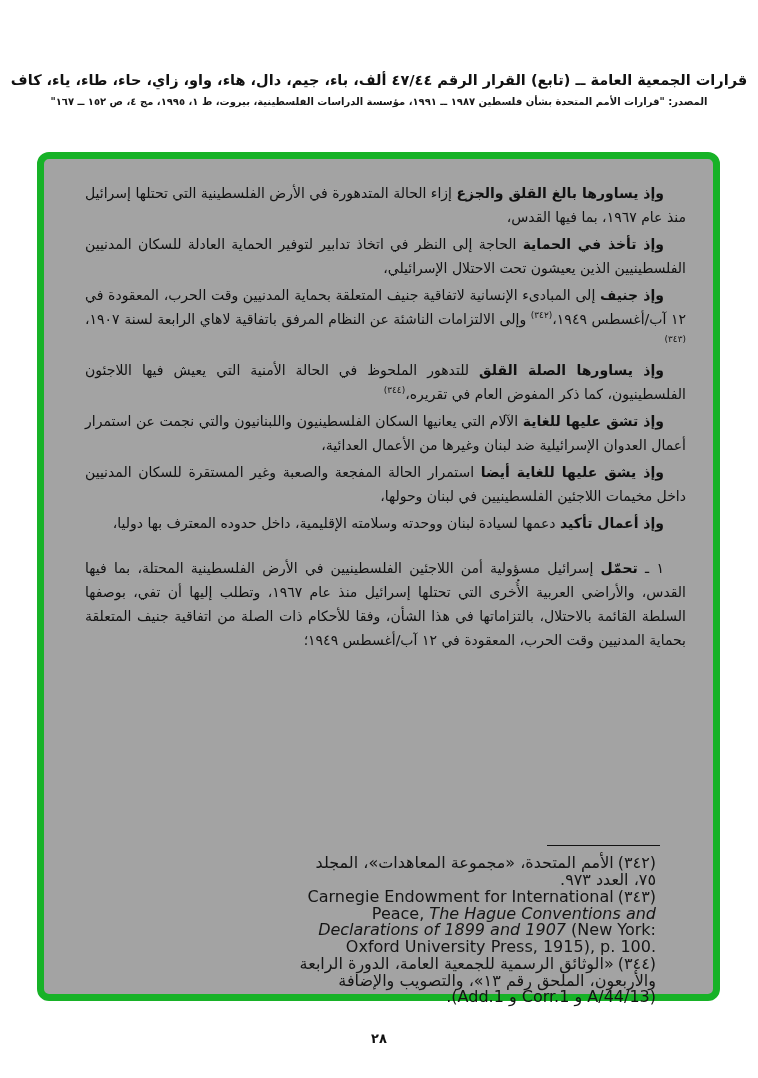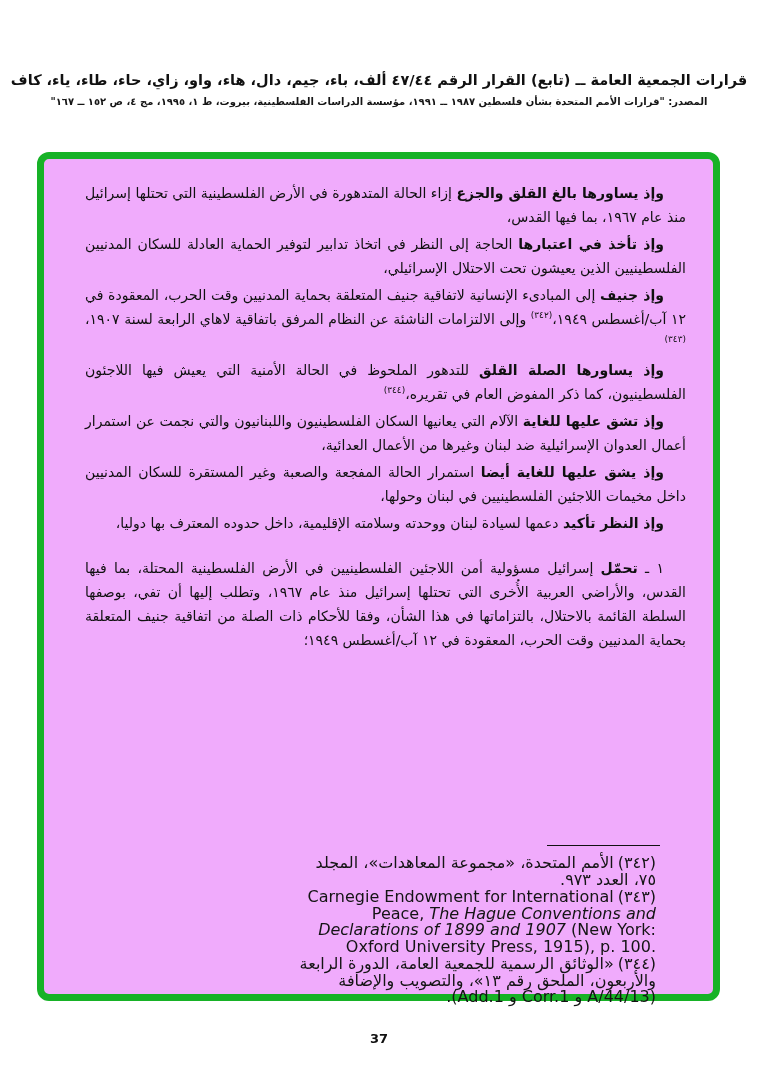--- a/index.html
+++ b/index.html
@@ -15,21 +15,21 @@
   .page-header .title-line {
     font-weight:bold; font-size:14.5px; white-space:nowrap; letter-spacing:0;
   }
   .page-header .source-line {
     font-weight:bold; font-size:10px; margin-top:8px; white-space:nowrap; color:#151515;
   }
   .doc-frame {
     position:absolute; left:37px; top:152px;
     width:669px; height:835px;
     border:7px solid #17b227; border-radius:12px;
-    background:#f0abfc;
+    background:#a3a3a3;
   }
   .text-block {
     position:absolute; top:22px; left:41px; right:27px;
     direction:rtl; text-align:justify;
     font-size:14px; line-height:24px; color:#101010;
   }
   .para { margin:0 0 3px 0; text-indent:22px; }
   .para.numbered { text-indent:22px;margin-top:21px; }
   .para b { font-weight:bold; }
   sup.ref { font-size:9px; line-height:0; vertical-align:super; letter-spacing:-0.5px; }
@@ -55,40 +55,40 @@
 <header class="page-header">
   <div class="title-line">قرارات الجمعية العامة ــ (تابع) القرار الرقم ٤٧/٤٤ ألف، باء، جيم، دال، هاء، واو، زاي، حاء، طاء، ياء، كاف</div>
   <div class="source-line">المصدر: "قرارات الأمم المتحدة بشأن فلسطين ١٩٨٧ ــ ١٩٩١، مؤسسة الدراسات الفلسطينية، بيروت، ط ١، ١٩٩٥، مج ٤، ص ١٥٢ ــ ١٦٧"</div>
 </header>
 
 <div class="doc-frame" style="border-color: rgb(23, 178, 39);">
   <div class="text-block">
 
     <p class="para"><b>وإذ يساورها بالغ القلق والجزع</b><span> إزاء الحالة المتدهورة في الأرض الفلسطينية التي تحتلها إسرائيل منذ عام ١٩٦٧، بما فيها القدس،</span></p>
 
-    <p class="para"><b>وإذ تأخذ في اعتبارها</b><span> الحاجة إلى النظر في اتخاذ تدابير لتوفير الحماية العادلة للسكان المدنيين الفلسطينيين الذين يعيشون تحت الاحتلال الإسرائيلي،</span></p>
+    <p class="para"><b>وإذ تأخذ في الحماية</b><span> الحاجة إلى النظر في اتخاذ تدابير لتوفير الحماية العادلة للسكان المدنيين الفلسطينيين الذين يعيشون تحت الاحتلال الإسرائيلي،</span></p>
 
     <p class="para"><b>وإذ جنيف</b><span> إلى المبادىء الإنسانية لاتفاقية جنيف المتعلقة بحماية المدنيين وقت الحرب، المعقودة في ١٢ آب/أغسطس ١٩٤٩،</span><sup class="ref">(٣٤٢)</sup><span> وإلى الالتزامات الناشئة عن النظام المرفق باتفاقية لاهاي الرابعة لسنة ١٩٠٧،</span><sup class="ref">(٣٤٣)</sup></p>
 
     <p class="para"><b>وإذ يساورها الصلة القلق</b><span> للتدهور الملحوظ في الحالة الأمنية التي يعيش فيها اللاجئون الفلسطينيون، كما ذكر المفوض العام في تقريره،</span><sup class="ref">(٣٤٤)</sup></p>
 
     <p class="para"><b>وإذ تشق عليها للغاية</b><span> الآلام التي يعانيها السكان الفلسطينيون واللبنانيون والتي نجمت عن استمرار أعمال العدوان الإسرائيلية ضد لبنان وغيرها من الأعمال العدائية،</span></p>
 
     <p class="para"><b>وإذ يشق عليها للغاية أيضا</b><span> استمرار الحالة المفجعة والصعبة وغير المستقرة للسكان المدنيين داخل مخيمات اللاجئين الفلسطينيين في لبنان وحولها،</span></p>
 
-    <p class="para"><b>وإذ النظر تأكيد</b><span> دعمها لسيادة لبنان ووحدته وسلامته الإقليمية، داخل حدوده المعترف بها دوليا،</span></p>
+    <p class="para"><b>وإذ أعمال تأكيد</b><span> دعمها لسيادة لبنان ووحدته وسلامته الإقليمية، داخل حدوده المعترف بها دوليا،</span></p>
 
     <p class="para numbered"><span>١ ـ </span><b>تحمّل</b><span> إسرائيل مسؤولية أمن اللاجئين الفلسطينيين في الأرض الفلسطينية المحتلة، بما فيها القدس، والأراضي العربية الأُخرى التي تحتلها إسرائيل منذ عام ١٩٦٧، وتطلب إليها أن تفي، بوصفها السلطة القائمة بالاحتلال، بالتزاماتها في هذا الشأن، وفقا للأحكام ذات الصلة من اتفاقية جنيف المتعلقة بحماية المدنيين وقت الحرب، المعقودة في ١٢ آب/أغسطس ١٩٤٩؛</span></p>
 
   </div>
 
   <div class="footnotes">
     <div class="fn-rule"></div>
 
     <div class="fn"><span class="fn-marker">(٣٤٢)</span><span>الأمم المتحدة، «مجموعة المعاهدات»، المجلد ٧٥، العدد ٩٧٣.</span></div>
 
     <div class="fn fn-en-wrap"><span class="fn-marker">(٣٤٣)</span><span class="fn-en"><span>Carnegie Endowment for International Peace, </span><i>The Hague Conventions and Declarations of 1899 and 1907</i><span> (New York: Oxford University Press, 1915), p. 100.</span></span></div>
 
     <div class="fn"><span class="fn-marker">(٣٤٤)</span><span>«الوثائق الرسمية للجمعية العامة، الدورة الرابعة والأربعون، الملحق رقم ١٣»، والتصويب والإضافة (A/44/13 و Corr.1 و Add.1).</span></div>
   </div>
 </div>
 
-<div class="page-number">37</div>
+<div class="page-number">٢٨</div>
 
 </body></html>

